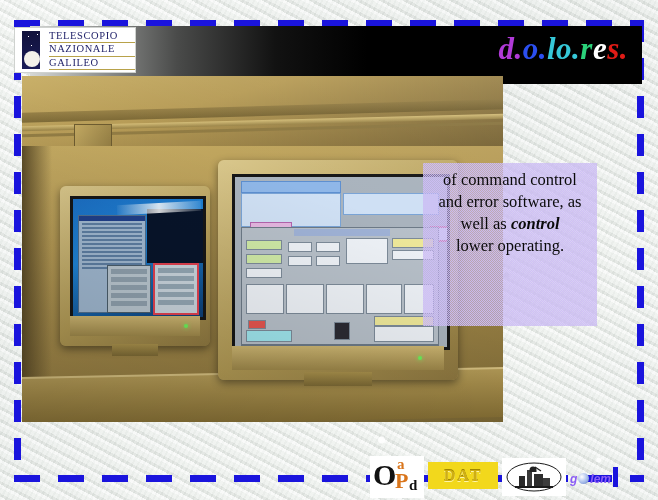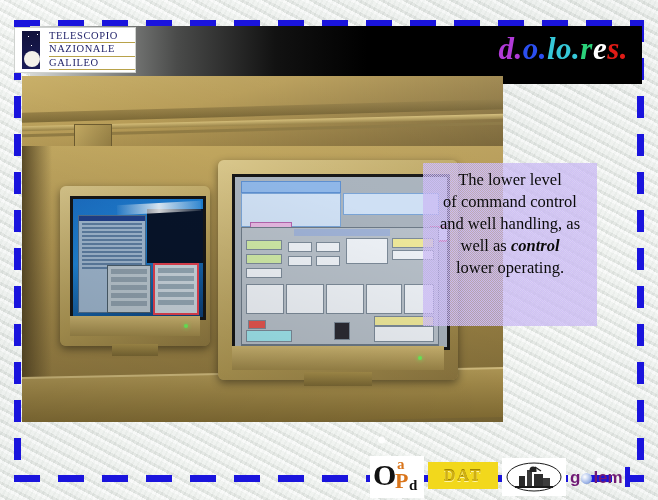--- a/index.html
+++ b/index.html
@@ -163,22 +163,22 @@
   .oapd .a{position:absolute;left:24px;top:-1px;font-size:15px;font-weight:bold;color:#d9751b;line-height:15px;}
   .oapd .p{position:absolute;left:22px;top:12px;font-size:22px;font-weight:bold;color:#d9751b;line-height:22px;}
   .oapd .d{position:absolute;left:36px;top:20px;font-size:15px;font-weight:bold;color:#111;line-height:15px;}
   .lg-dat{left:58px;top:6px;width:70px;height:27px;background:#f2d81c;
     display:flex;align-items:center;justify-content:center;}
   .lg-dat span{font-family:"Liberation Serif", serif;font-weight:bold;font-size:16px;
     color:#cfae12;letter-spacing:2px;text-shadow:0 1px 0 #fff6a8,0 -1px 0 #a08700;}
   .lg-oval{left:132px;top:2px;width:64px;height:38px;display:flex;align-items:center;justify-content:center;}
   .lg-golem{left:200px;top:0px;width:72px;height:42px;background:transparent;
     display:flex;align-items:center;}
-  .golem{font-family:"Liberation Sans", sans-serif;font-weight:bold;font-size:17px;color:#701a75;
-    letter-spacing:0px;white-space:nowrap;}
+  .golem{font-family:"Liberation Sans", sans-serif;font-weight:bold;font-size:12px;color:#8b5cf6;
+    letter-spacing:0px;white-space:nowrap;font-style:italic;}
   .golem .gem{display:inline-block;width:11px;height:11px;border-radius:50%;
     background:radial-gradient(circle at 35% 35%,#ffffff,#9fb6e8 60%,#5e76b8);
     vertical-align:-1px;margin:0 1px;}
   .golem .bar{display:inline-block;width:5px;height:20px;background:#1a14dd;vertical-align:-4px;margin-left:2px;}
 </style>
 </head>
 <body>
 
 <div id="slide">
 
@@ -305,23 +305,22 @@
       </div>
       <div class="mon-bezel-bot m2-bb"></div>
       <div class="mon-stand m2-st"></div>
       <div class="mon-led" style="left:200px;top:196px;"></div>
     </div>
 
     <div class="photo-glare"></div>
   </div>
 
   <div class="textbox">
-    <p>The lower level</p>
     <p>of command control</p>
-    <p>and well handling, as</p>
+    <p>and error software, as</p>
     <p><span>well as </span><b>control</b></p>
     <p>lower operating.</p>
   </div>
 
   <div class="logos">
 
     <div class="lg lg-oapd">
       <div class="oapd">
         <span class="o">O</span>
         <span class="a">a</span>

